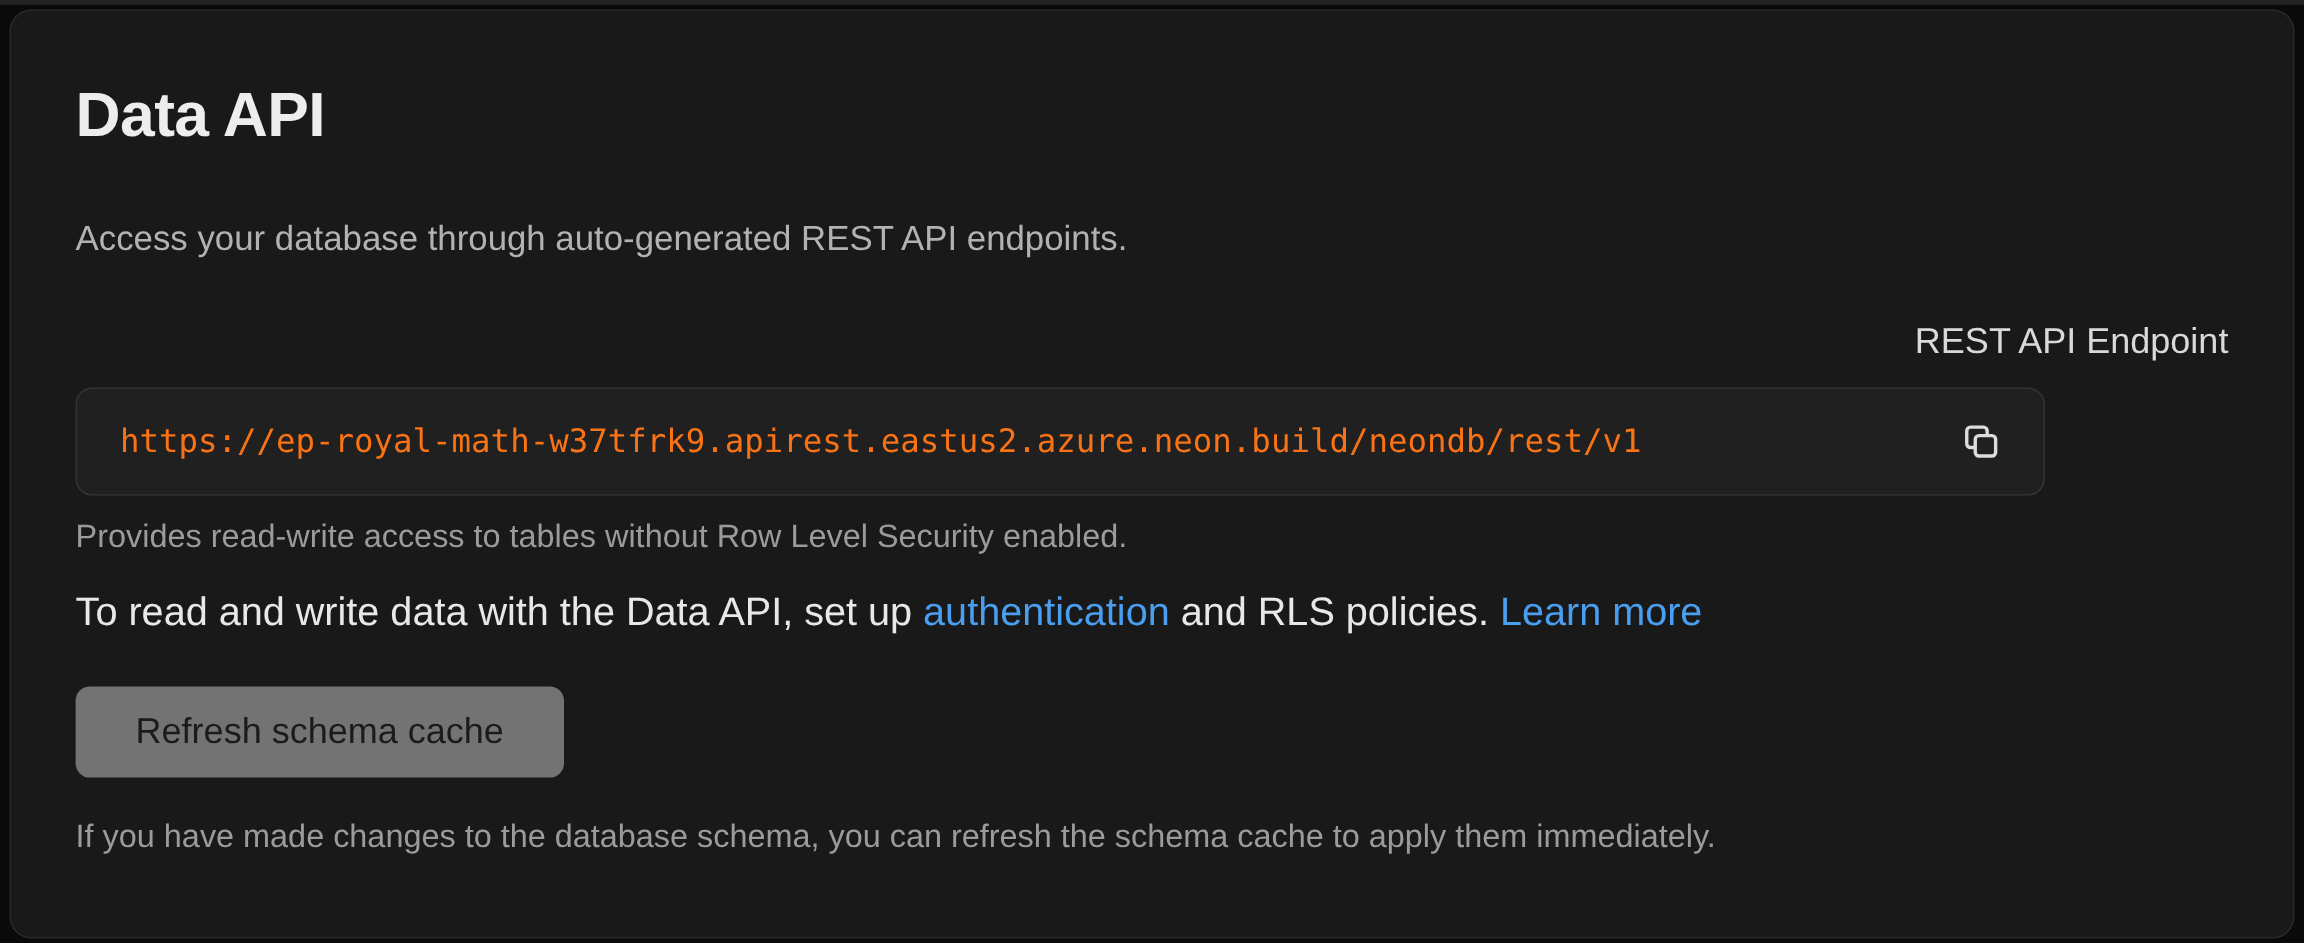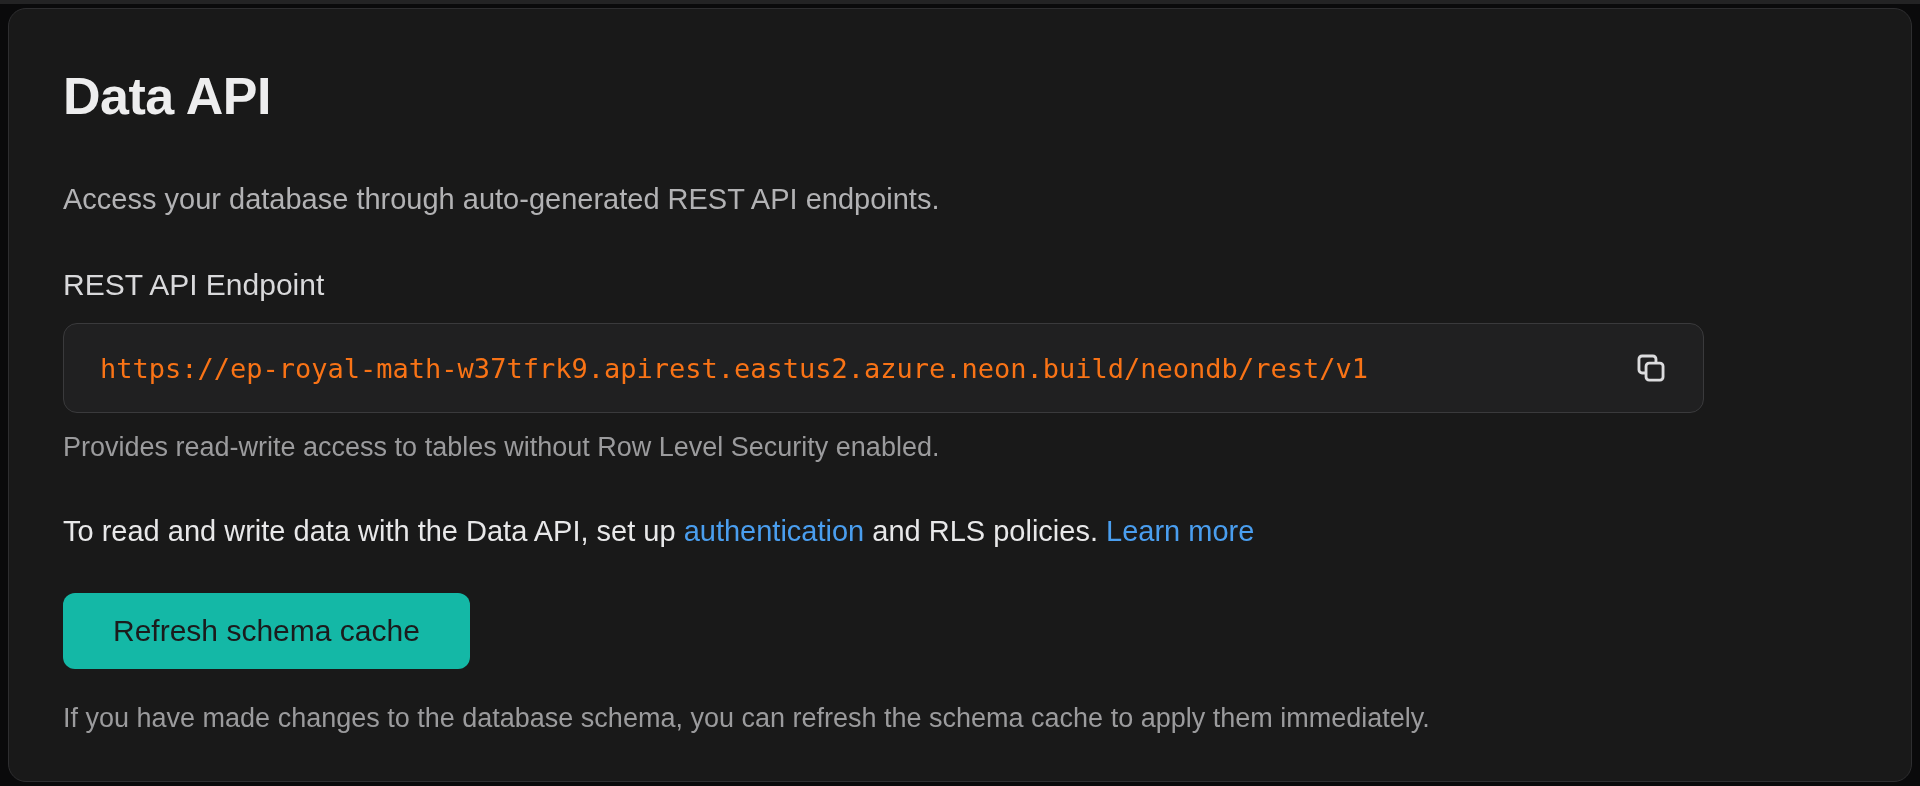--- a/index.html
+++ b/index.html
@@ -37,20 +37,21 @@
     color: #b2b2b4;
     font-weight: 400;
   }
   .field-label {
     display: block;
     margin-top: 47px;
     font-size: 30px;
     line-height: 40px;
     color: #d9d9db;
     font-weight: 400;
+    text-align: right;
   }
   .endpoint-field {
     margin-top: 18px;
     width: 1641px;
     height: 90px;
     background: #202021;
     border: 1px solid #3a3a3c;
     border-radius: 14px;
     display: flex;
     align-items: center;
@@ -76,37 +77,37 @@
   }
   .copy-btn svg { display: block; }
   .helper-text {
     margin-top: 16px;
     font-size: 27px;
     line-height: 36px;
     color: #9b9b9d;
     font-weight: 400;
   }
   .rls-note {
-    margin-top: 46px;
-    font-size: 29px;
+    margin-top: 25px;
+    font-size: 33px;
     line-height: 40px;
     color: #e8e8e9;
     font-weight: 400;
   }
   .inline-link {
     color: #4a9eef;
     cursor: pointer;
     text-decoration: none;
   }
   .refresh-btn {
     margin-top: 42px;
     display: inline-block;
     height: 76px;
     padding: 0 50px;
-    background: #14b8a6;
+    background: #737373;
     color: #1b1b1c;
     border: none;
     border-radius: 12px;
     font-family: "Liberation Sans", sans-serif;
     font-size: 30px;
     font-weight: 500;
     line-height: 76px;
     cursor: pointer;
   }
   .bottom-helper {

